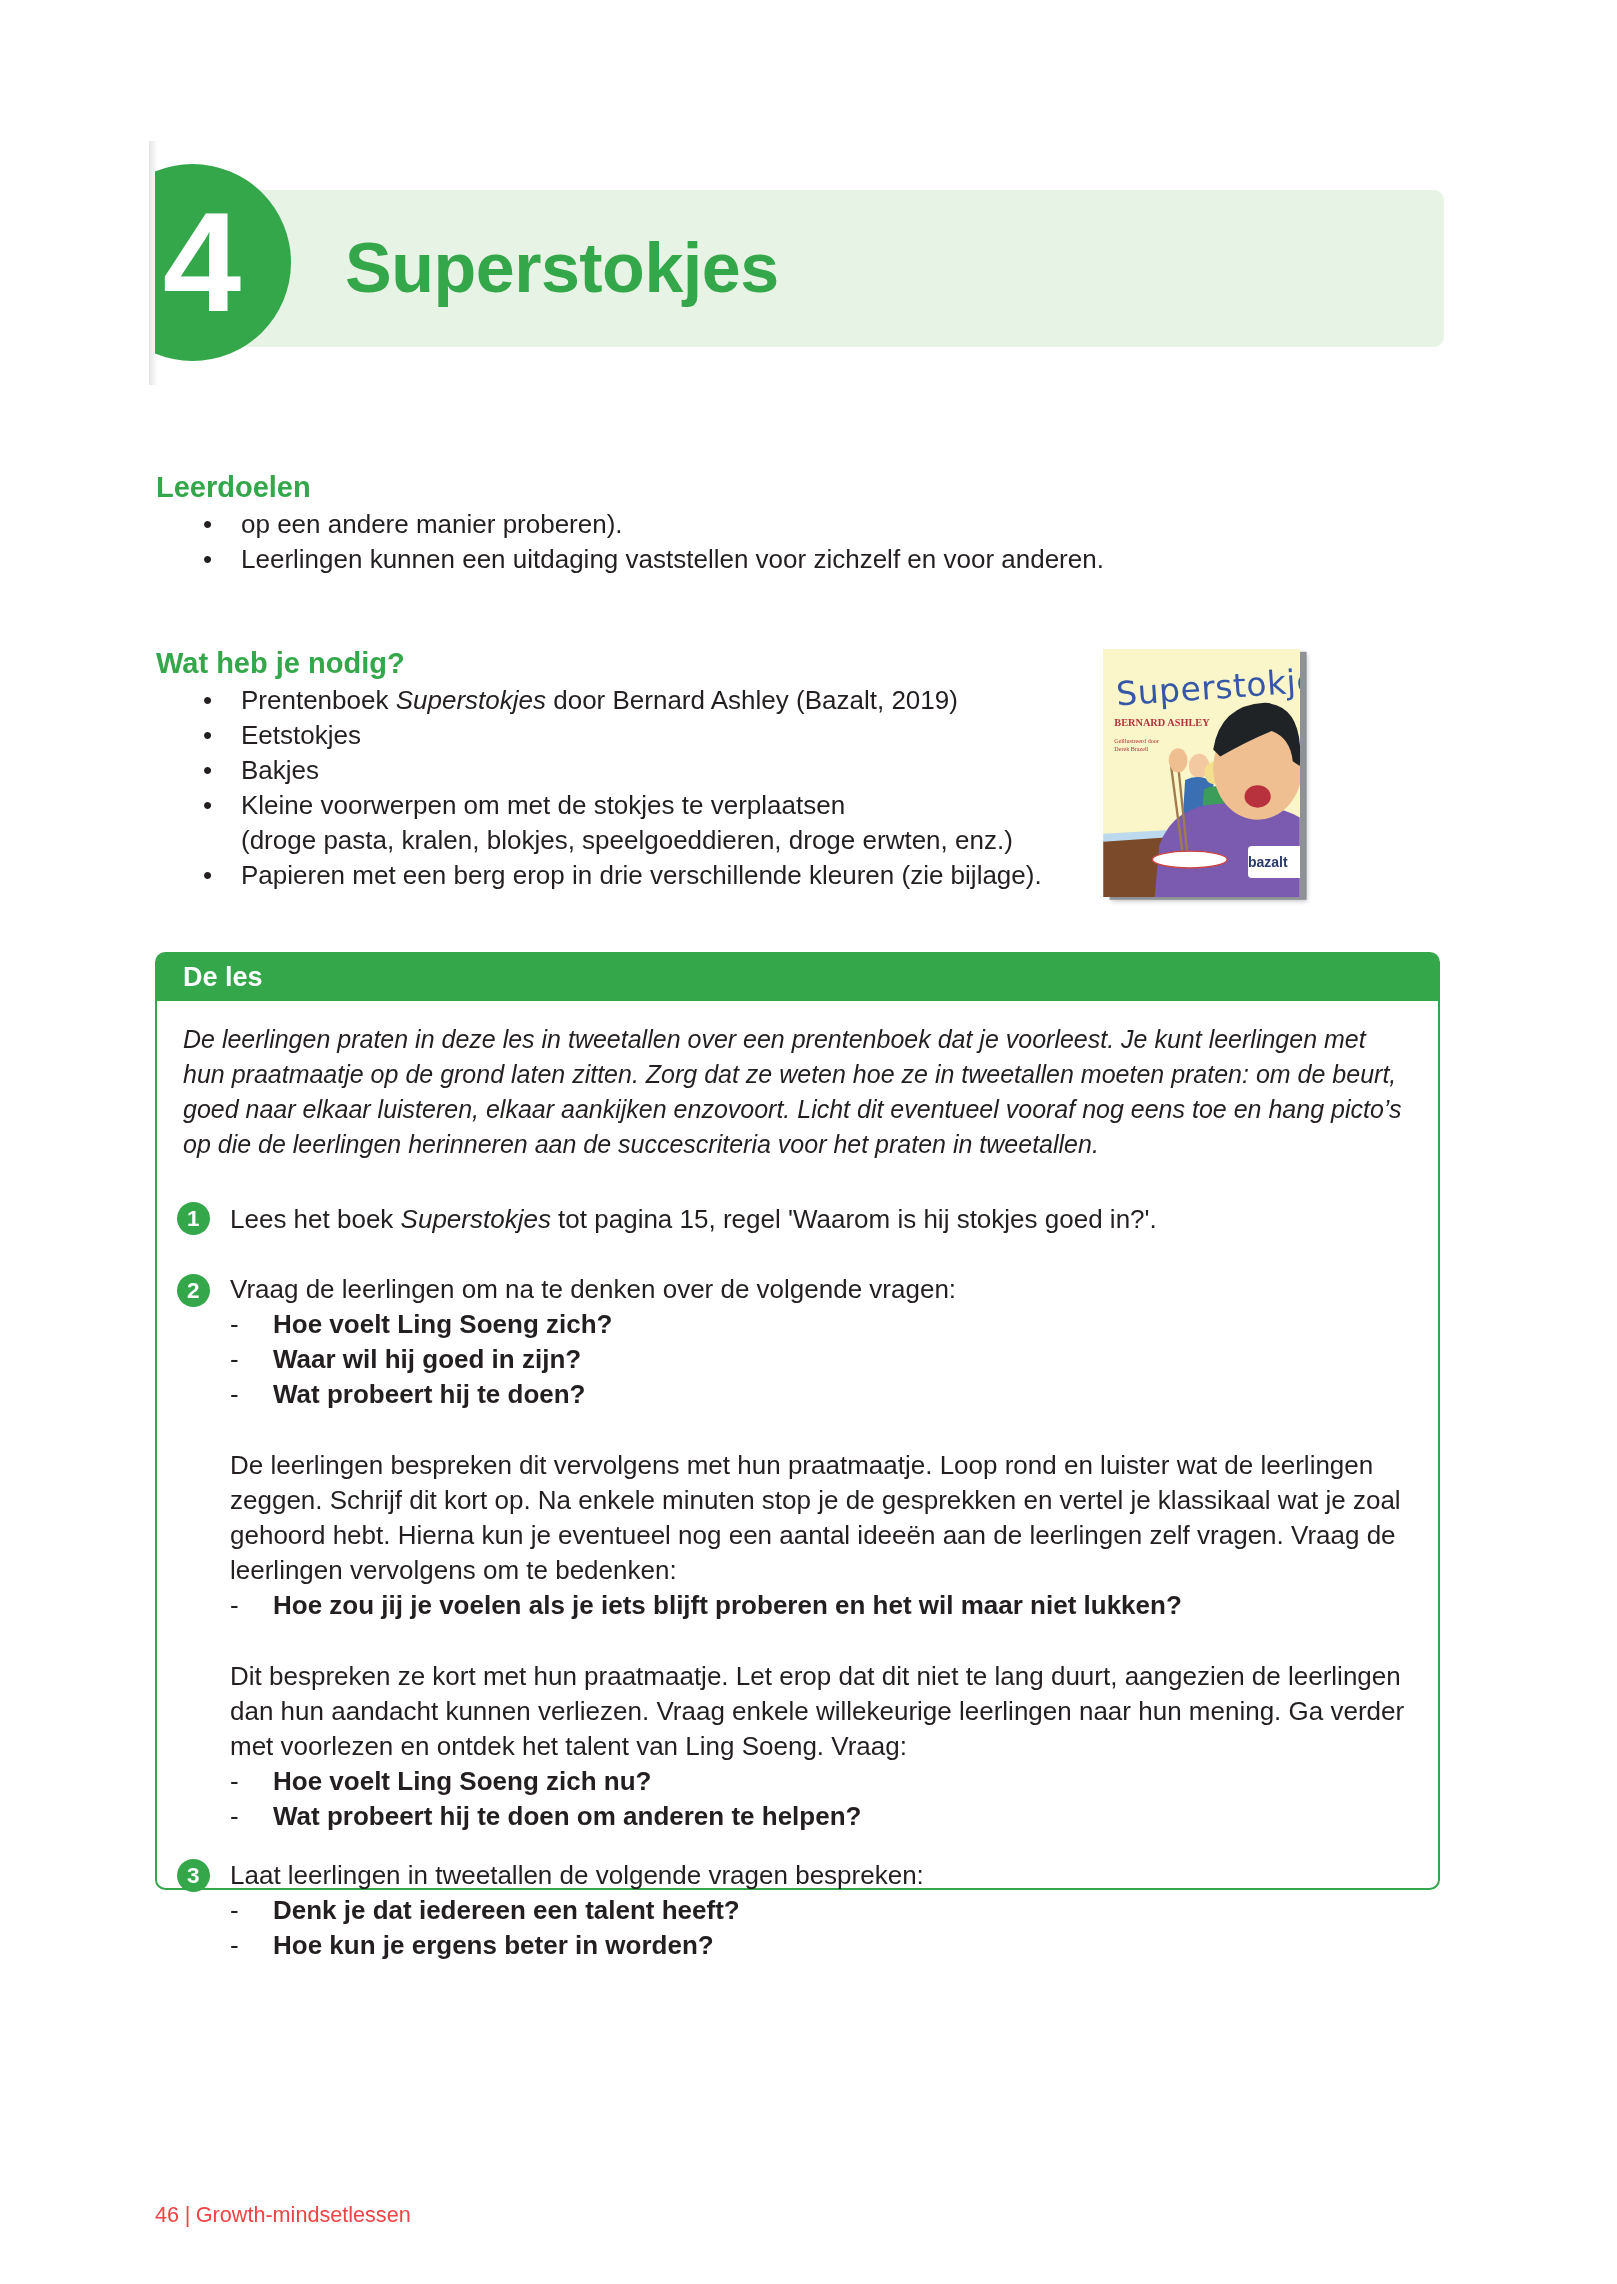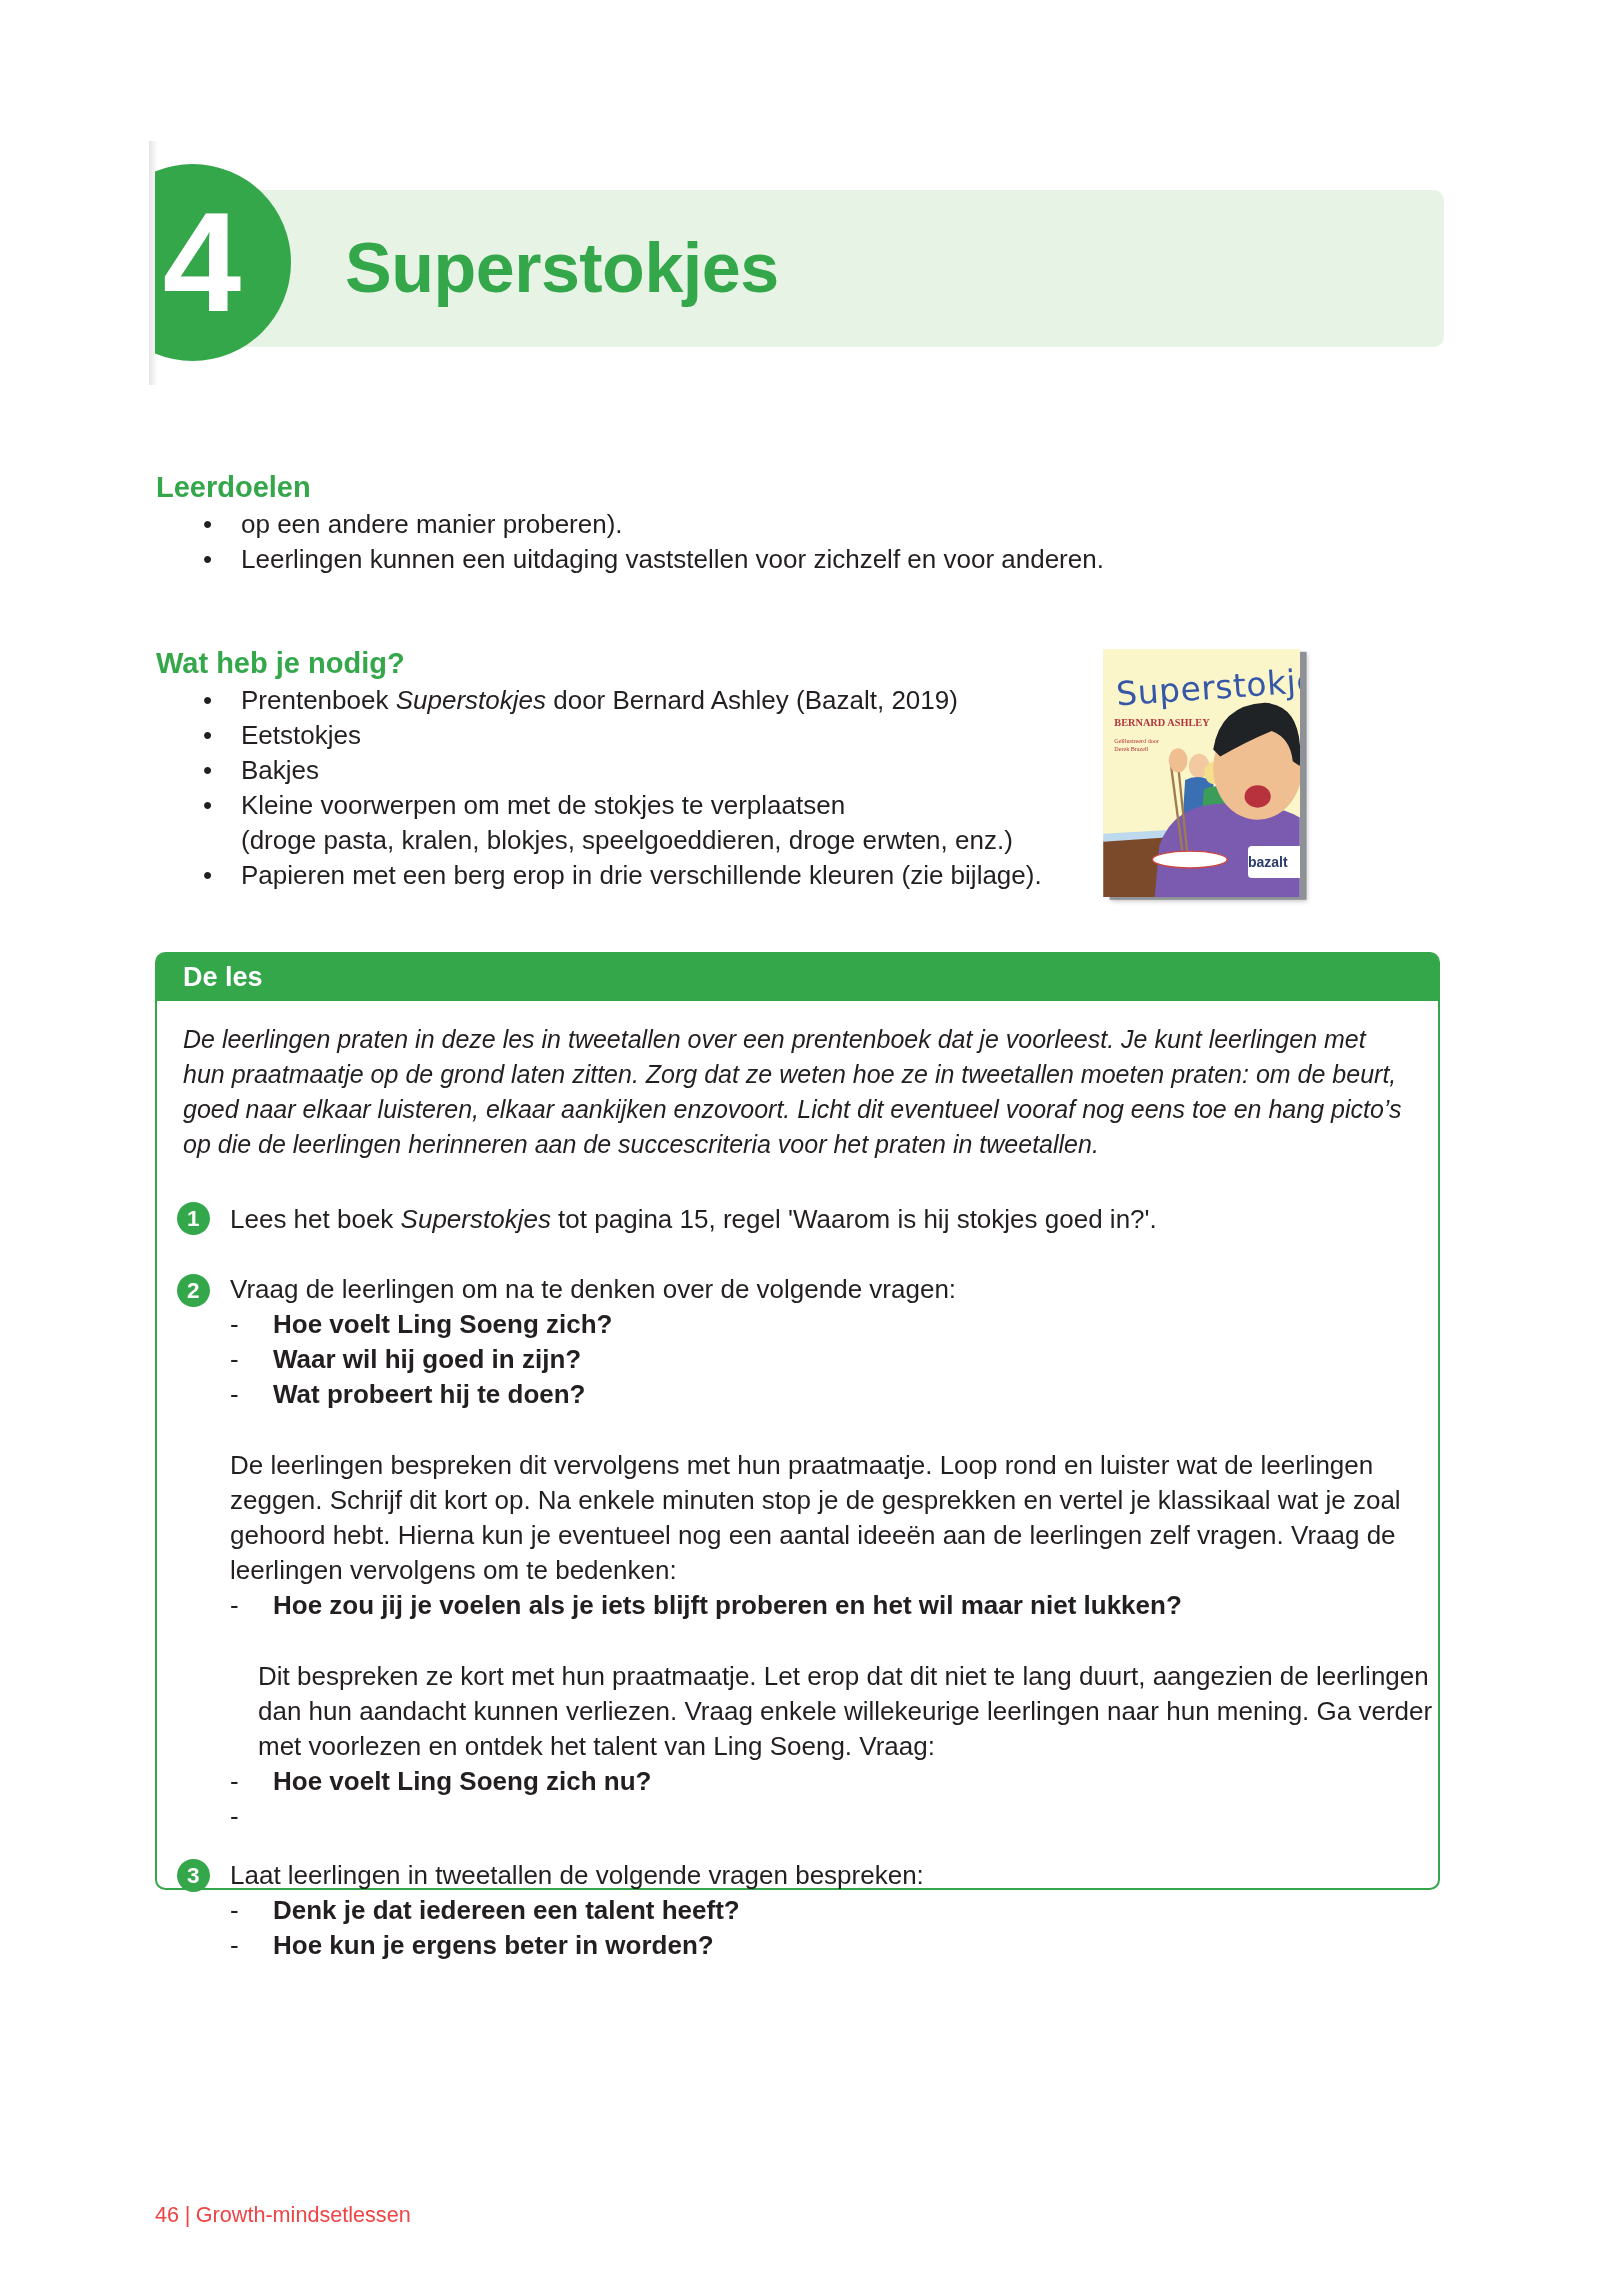--- a/index.html
+++ b/index.html
@@ -170,24 +170,24 @@
   <p class="step-text" style="top:318px;">Vraag de leerlingen om na te denken over de volgende vragen:</p>
   <ul class="q-list" style="top:353px;">
     <li><span class="dash">-</span><span>Hoe voelt Ling Soeng zich?</span></li>
     <li><span class="dash">-</span><span>Waar wil hij goed in zijn?</span></li>
     <li><span class="dash">-</span><span>Wat probeert hij te doen?</span></li>
   </ul>
   <p class="step-text" style="top:494px;">De leerlingen bespreken dit vervolgens met hun praatmaatje. Loop rond en luister wat de leerlingen zeggen. Schrijf dit kort op. Na enkele minuten stop je de gesprekken en vertel je klassikaal wat je zoal gehoord hebt. Hierna kun je eventueel nog een aantal ideeën aan de leerlingen zelf vragen. Vraag de leerlingen vervolgens om te bedenken:</p>
   <ul class="q-list" style="top:634px;">
     <li><span class="dash">-</span><span>Hoe zou jij je voelen als je iets blijft proberen en het wil maar niet lukken?</span></li>
   </ul>
-  <p class="step-text" style="top:705px;margin-left:28px;">Dit bespreken ze kort met hun praatmaatje. Let erop dat dit niet te lang duurt, aangezien de leerlingen dan hun aandacht kunnen verliezen. Vraag enkele willekeurige leerlingen naar hun mening. Ga verder met voorlezen en ontdek het talent van Ling Soeng. Vraag:</p>
+  <p class="step-text" style="top:705px;">Dit bespreken ze kort met hun praatmaatje. Let erop dat dit niet te lang duurt, aangezien de leerlingen dan hun aandacht kunnen verliezen. Vraag enkele willekeurige leerlingen naar hun mening. Ga verder met voorlezen en ontdek het talent van Ling Soeng. Vraag:</p>
   <ul class="q-list" style="top:810px;">
     <li><span class="dash">-</span><span>Hoe voelt Ling Soeng zich nu?</span></li>
-    <li><span class="dash">-</span></li>
+    <li><span class="dash">-</span><span>Wat probeert hij te doen om anderen te helpen?</span></li>
   </ul>
 
   <div class="step-badge" style="top:905px;">3</div>
   <p class="step-text" style="top:904px;">Laat leerlingen in tweetallen de volgende vragen bespreken:</p>
   <ul class="q-list" style="top:939px;">
     <li><span class="dash">-</span><span>Denk je dat iedereen een talent heeft?</span></li>
     <li><span class="dash">-</span><span>Hoe kun je ergens beter in worden?</span></li>
   </ul>
 </div>
 

